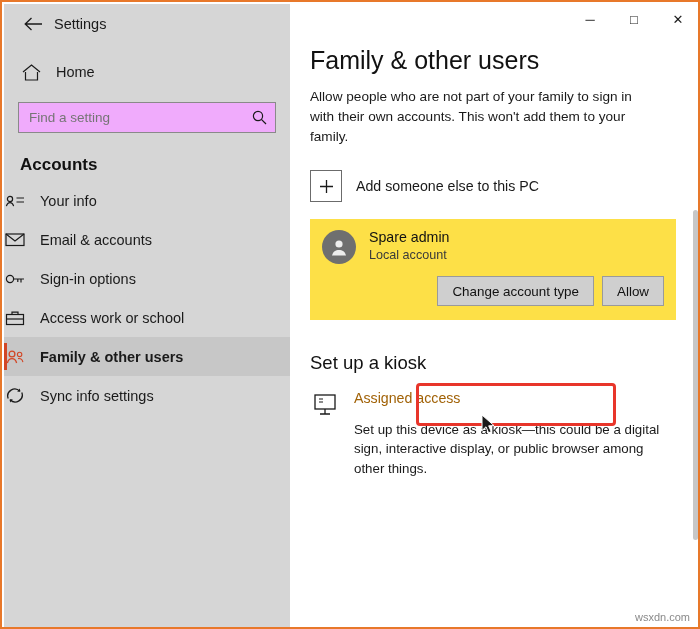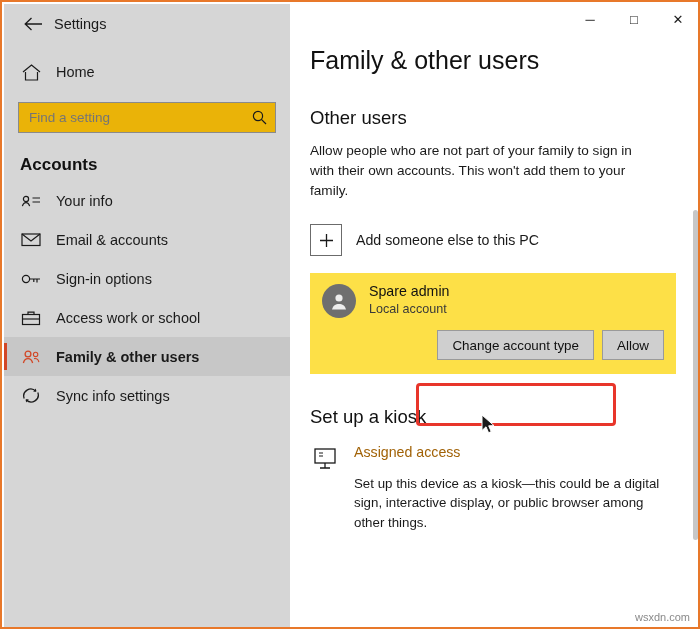--- a/index.html
+++ b/index.html
@@ -48,42 +48,42 @@
     width: 22px; height: 22px; margin-right: 14px;
     display: flex; align-items: center; justify-content: center;
   }
   .home-label { font-size: 14.5px; color: #1a1a1a; }
   .search-wrap {
     margin: 10px 14px 0 14px;
     position: relative;
   }
   .search-box {
     width: 258px; height: 31px;
-    background: #eab308;
+    background: #f0abfc;
     border: 1px solid #8a8a8a;
     display: flex; align-items: center;
     padding: 0 8px;
   }
   .search-box input {
     border: 0; outline: 0; background: transparent;
     font-size: 13.5px; color: #5a5a5a;
     font-family: "Liberation Sans", sans-serif;
     width: 215px;
   }
   .search-icon {
     margin-left: auto; color: #1a1a1a;
     display: flex; align-items: center;
   }
   .section-head {
     font-size: 17px; font-weight: bold; color: #111;
     padding: 22px 0 6px 16px;
   }
   .nav-item {
     display: flex; align-items: center;
-    height: 39px; padding-left: 16px;
+    height: 39px; 
     position: relative;
     text-align: center;
   }
   .nav-item .ico {
     width: 22px; height: 22px; margin-right: 14px;
     display: flex; align-items: center; justify-content: center;
     color: #1a1a1a;
   }
   .nav-item .lbl { font-size: 14.5px; color: #1a1a1a; }
   .nav-item.selected { background: #c7c7c7; }
@@ -302,21 +302,20 @@
 
     <div class="titlebar">
       <div class="win-btn">─</div>
       <div class="win-btn">□</div>
       <div class="win-btn">✕</div>
     </div>
 
     <div class="pane-pad">
       <h1 class="page-title">Family &amp; other users</h1>
 
-      <h2 class="sub-title">Other users</h2>
       <p class="desc">Allow people who are not part of your family to sign in with their own accounts. This won't add them to your family.</p>
 
       <div class="add-row">
         <span class="plus-box">
           <svg width="15" height="15" viewBox="0 0 15 15" aria-hidden="true">
             <path d="M7.5 1 V14 M1 7.5 H14" stroke="#1a1a1a" stroke-width="1.3"></path>
           </svg>
         </span>
         <span class="add-label">Add someone else to this PC</span>
       </div>

